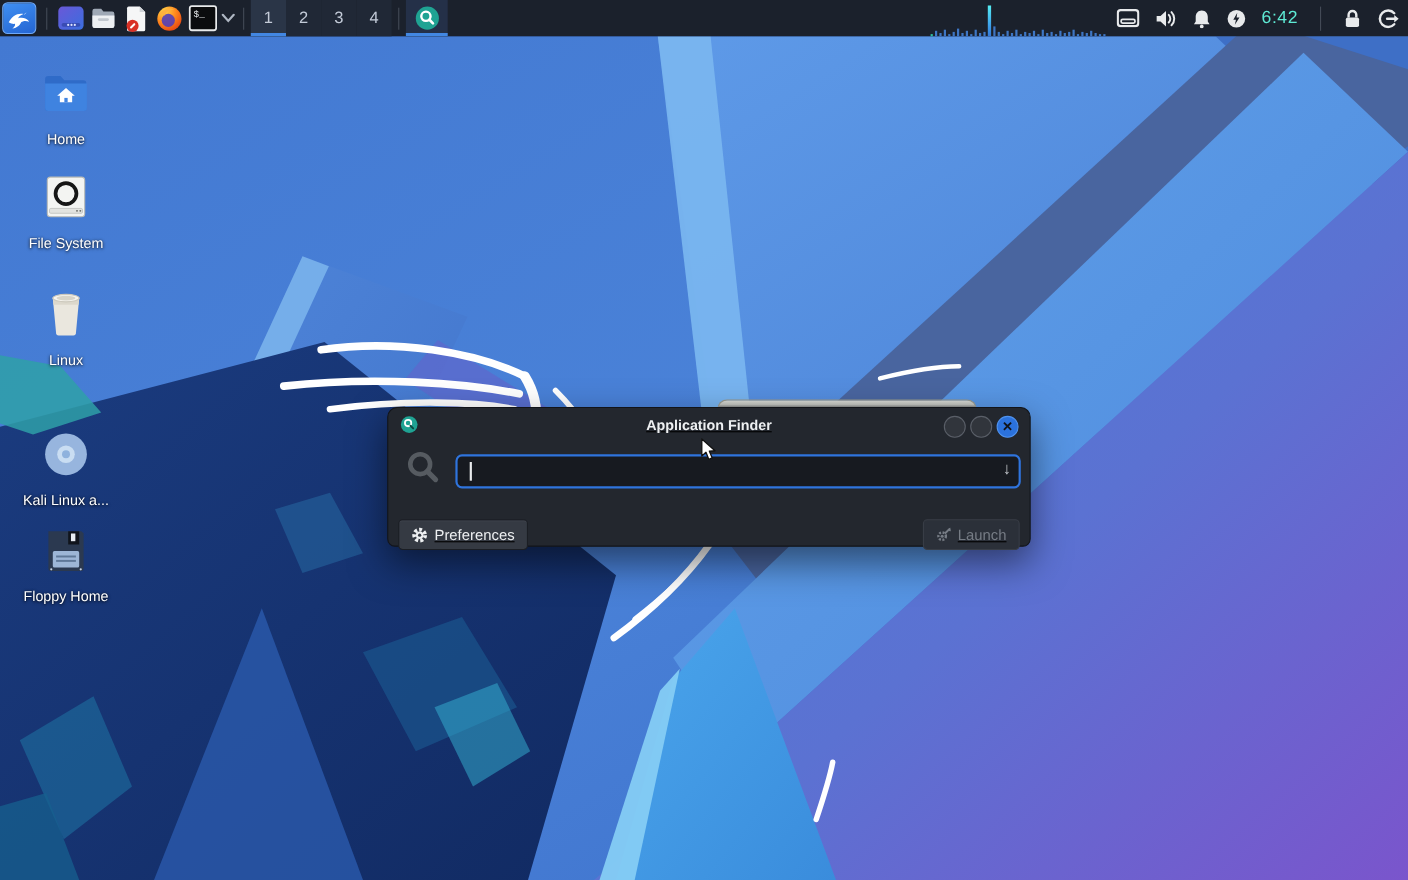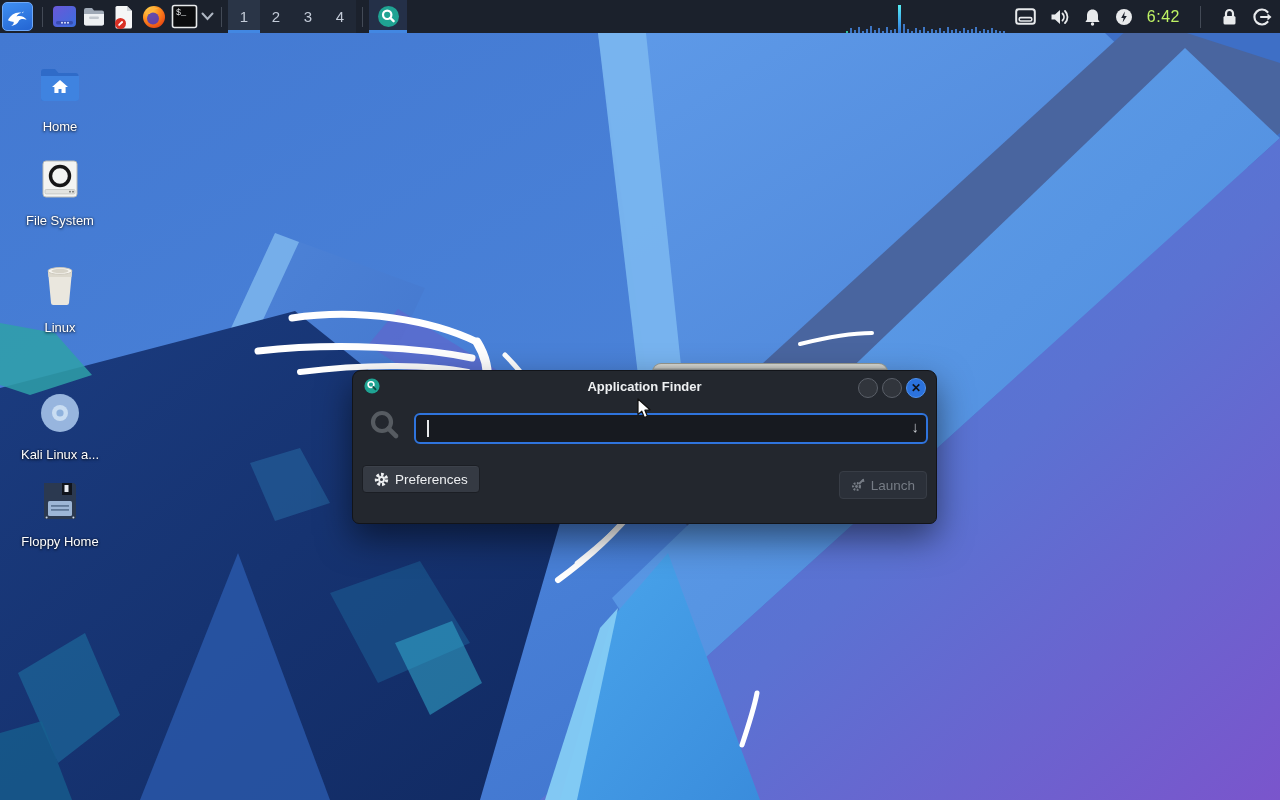--- a/index.html
+++ b/index.html
@@ -24,55 +24,55 @@
             padding-top:3px; flex:none; }
   .ws-btn.active { background:#2a3547; border-bottom-color:#4287e2; }
   .task-btn { width:38px; height:33px; display:flex; align-items:center; justify-content:center;
               background:#243048; border-bottom:3px solid #4287e2; padding-top:3px; flex:none; }
   #cpu-graph { height:33px; display:flex; align-items:flex-end; gap:2px; margin-right:10px; }
   #cpu-graph .bar { width:2px; background:#3e76c4; }
   #cpu-graph .bar.teal { background:#2fbf9f; }
   #cpu-graph .bar.spike { background:linear-gradient(180deg,#55eef2,#3fa6ec 60%,#3478d8); width:3px; }
   .tray { display:flex; align-items:center; gap:14px; margin-right:8px; }
   .tray .t-icon { display:flex; align-items:center; justify-content:center; }
-  #clock { color:#bef264; font-size:16px; letter-spacing:.5px; }
+  #clock { color:#5eead4; font-size:16px; letter-spacing:.5px; }
   .spacer { flex:1; }
 
   
   .d-icon { position:absolute; left:12px; width:96px; text-align:center; z-index:5; }
   .d-icon .glyph { height:42px; display:flex; align-items:center; justify-content:center; }
   .d-icon .lbl { margin-top:13px; color:#fff; font-size:13px;
                  text-shadow:0 1px 3px rgba(0,0,0,.75), 0 0 2px rgba(0,0,0,.5);
                  white-space:nowrap; }
 
   
   #behind-win { position:absolute; left:652px; top:363px; width:236px; height:14px;
                 border-radius:9px 9px 0 0; z-index:18;
                 background:linear-gradient(180deg,#d8dad5 0%,#c4c6c1 28%,#5a5d60 60%,#303438 100%);
                 border:1px solid #97998f; border-bottom:none; }
 
   
-  #finder { position:absolute; left:352px; top:370px; width:585px; height:154px;
+  #finder { position:absolute; left:352px; top:370px; width:585px; height:127px;
             background:#23272e; border:1px solid #121419; border-radius:9px 9px 7px 7px;
-            box-shadow:0 14px 34px rgba(0,0,0,.5); z-index:20; }
+            box-shadow:0 14px 34px rgba(0,0,0,.5); z-index:20;text-decoration:underline; }
   #titlebar { position:relative; height:30px; display:flex; align-items:center; justify-content:center; }
   #title { color:#eef0f2; font-size:13px; font-weight:bold; }
   #title-icon { position:absolute; left:11px; top:7px; }
   .win-controls { position:absolute; right:10px; top:7px; display:flex; gap:4px; }
   .wc { width:20px; height:20px; border-radius:50%; border:1px solid #5a5f68; background:#31353c; }
   .wc.close { background:#2b72dd; border-color:#4f92ee; color:#101319; font-size:12px; font-weight:bold;
               display:flex; align-items:center; justify-content:center; line-height:1; }
   #search-row { display:flex; align-items:center; padding:8px 8px 0 16px; }
   #input-wrap { position:relative; flex:1; margin-left:14px; }
   #search-input { width:100%; height:31px; background:#171a20; border:2px solid #2f74dd; border-radius:6px;
                   color:#e8eaec; font-size:14px; padding:0 26px 0 12px; outline:none;
                   font-family:"Liberation Sans", sans-serif; }
   #caret { position:absolute; left:13px; top:7px; width:1.5px; height:17px; background:#e8eaec; }
   #input-arrow { position:absolute; right:9px; top:5px; color:#c6cacf; font-size:15px; }
-  #footer { display:flex; align-items:center; justify-content:space-between; padding:12px 9px 0 9px; }
+  #footer { display:flex; align-items:flex-end; justify-content:space-between; padding:12px 9px 0 9px; }
   .btn { height:28px; display:flex; align-items:center; gap:6px; padding:0 11px; border-radius:4px;
          font-size:13.5px; }
   #pref-btn { background:#353a43; border:1px solid #1b1e24; color:#edeff1;
               box-shadow:inset 0 1px 0 rgba(255,255,255,.04); }
   #launch-btn { background:#2b3039; border:1px solid #383d46; color:#767c85;margin-top:12px; }
 
   
   #cursor { position:absolute; left:637px; top:398px; z-index:60; }
 </style>
 </head>

